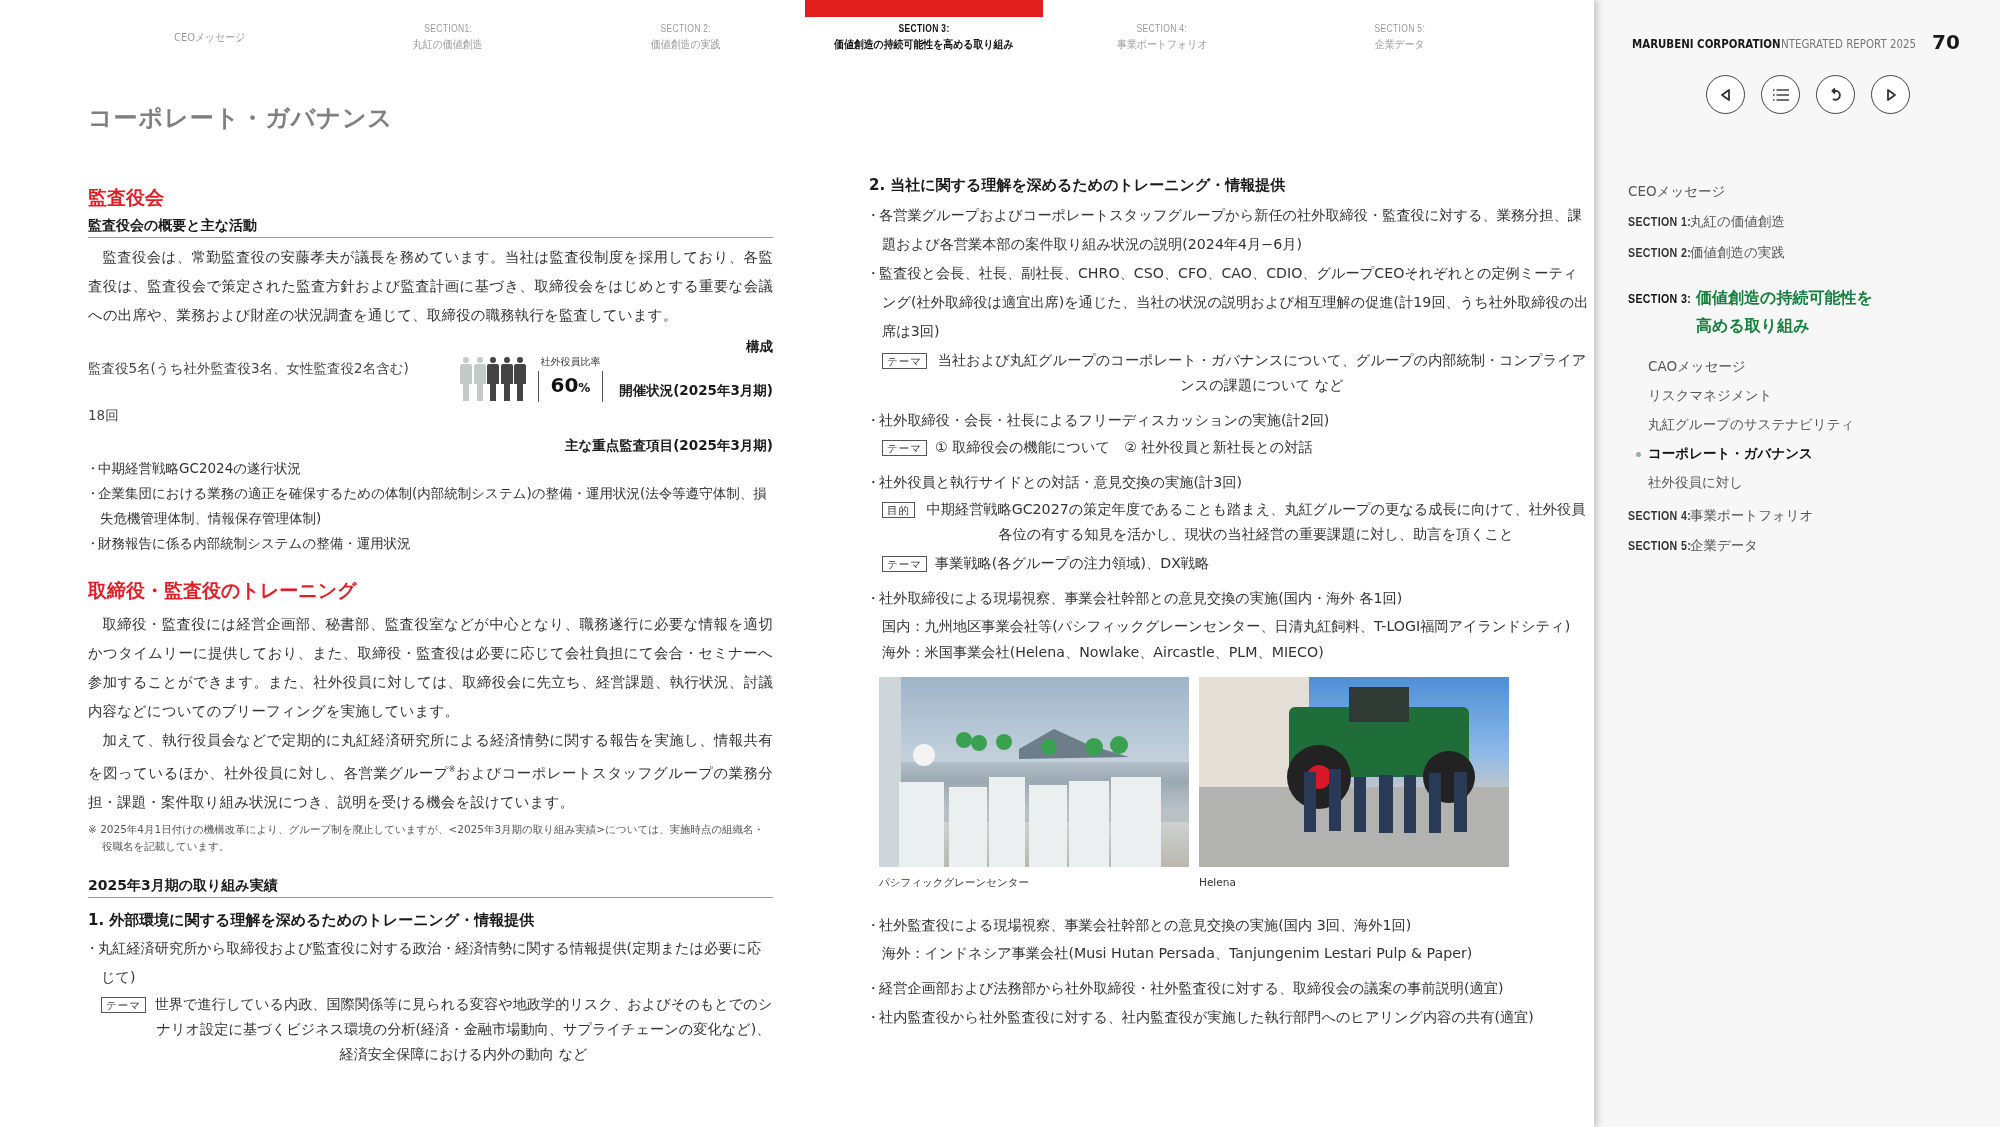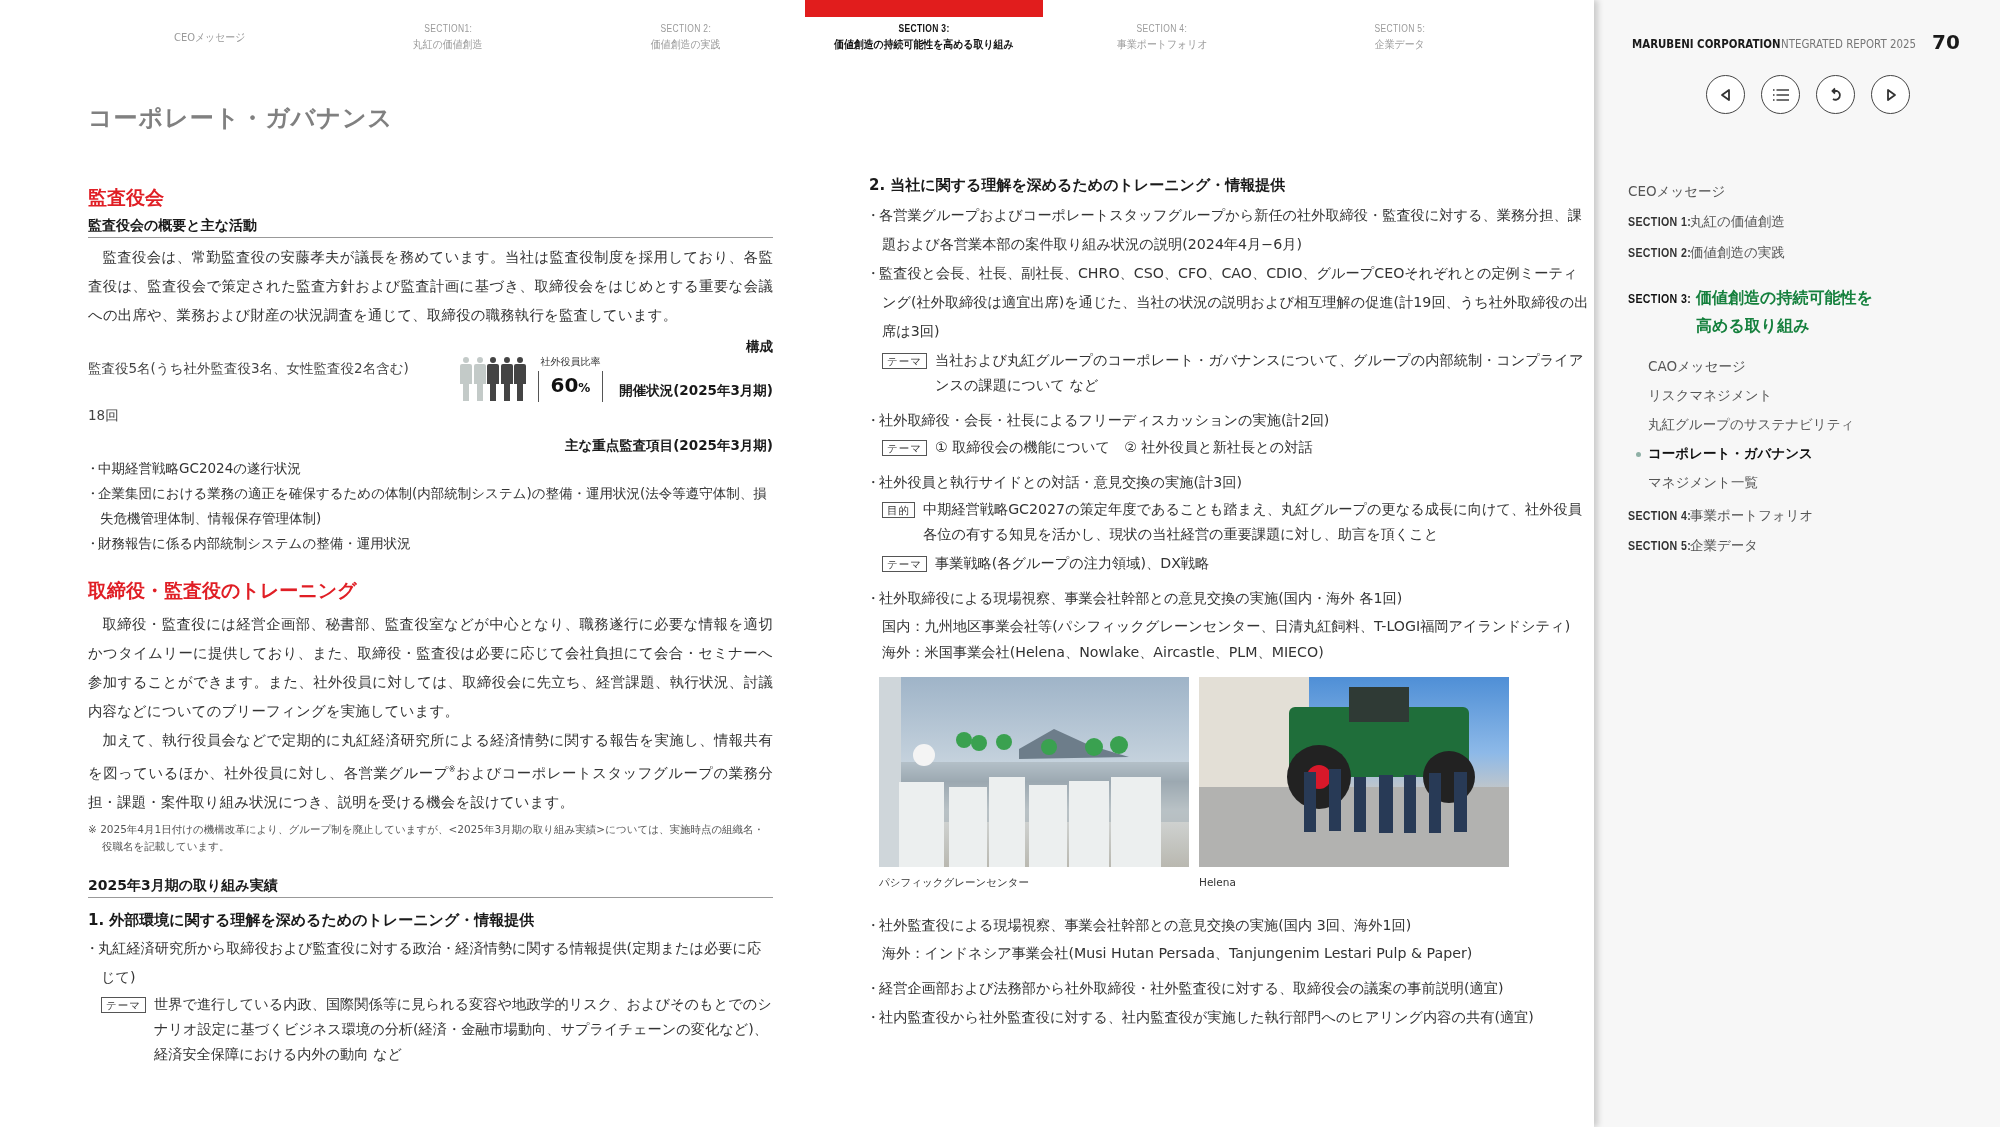--- a/index.html
+++ b/index.html
@@ -40,21 +40,21 @@
   .red-h { color: #e01e25; font-size: 19px; font-weight: bold; line-height: 24px; }
   .sub-h { font-size: 14px; font-weight: bold; color: #1a1a1a; padding-bottom: 2px; border-bottom: 1.5px solid #999; line-height: 20px; }
   .para { font-size: 14.4px; line-height: 29px; color: #333; text-indent: 1em; text-align: justify; letter-spacing: 0.2px; }
   .small-b { font-size: 13.5px; font-weight: bold; color: #1a1a1a; line-height: 22px; text-align: right; }
   .small-t { font-size: 13.5px; color: #444; line-height: 22px; }
   .bullet { font-size: 13.5px; color: #333; line-height: 25px; padding-left: 12px; text-indent: -12px; }
   .bullet::before { content: "・"; display: inline-block; width: 12px; text-indent: 0; margin-left: -2px; }
   .bullet2 { font-size: 14.2px; color: #333; line-height: 29px; padding-left: 13px; text-indent: -13px; }
   .bullet2::before { content: "・"; display: inline-block; width: 13px; text-indent: 0; margin-left: -3px; }
   .num-h { font-size: 15px; font-weight: bold; color: #1a1a1a; line-height: 24px; }
-  .tagrow { display: flex; font-size: 14.2px; color: #333; line-height: 25px; margin-left: 13px; }
+  .tagrow { display: flex; font-size: 14.2px; color: #333; line-height: 25px; margin-left: 13px; text-align: center; }
   .tag {
     flex: 0 0 auto; display: inline-block; border: 1px solid #555; font-size: 10.5px; line-height: 14px;
     padding: 0 4px; height: 16px; margin-top: 5px; margin-right: 8px; color: #333; letter-spacing: 1px;
   }
   .indent-t { font-size: 14.2px; color: #333; line-height: 26px; margin-left: 13px; }
   .note { font-size: 10.5px; color: #555; line-height: 17px; padding-left: 14px; text-indent: -14px; }
 
   
   .ratio { position: absolute; left: 460px; top: 355px; display: flex; align-items: center; }
   .person { width: 12px; height: 44px; margin-right: 1.5px; position: relative; }
@@ -336,21 +336,21 @@
     </div>
     <div class="toc-item big" style="margin-top:4px">
       <span class="toc-sec">SECTION 3:</span>
       <span class="lbl"><span>価値創造の持続可能性を</span><br><span>高める取り組み</span></span>
     </div>
     <div style="margin-top:12px">
       <div class="toc-sub">CAOメッセージ</div>
       <div class="toc-sub">リスクマネジメント</div>
       <div class="toc-sub">丸紅グループのサステナビリティ</div>
       <div class="toc-sub active">コーポレート・ガバナンス</div>
-      <div class="toc-sub">マネジメント一覧</div>
+      <div class="toc-sub">社外役員に対し</div>
     </div>
     <div class="toc-item" style="height:30px;margin-top:10px">
       <span class="toc-sec">SECTION 4:</span>
       <span class="lbl">事業ポートフォリオ</span>
     </div>
     <div class="toc-item" style="height:30px">
       <span class="toc-sec">SECTION 5:</span>
       <span class="lbl">企業データ</span>
     </div>
   </nav>

